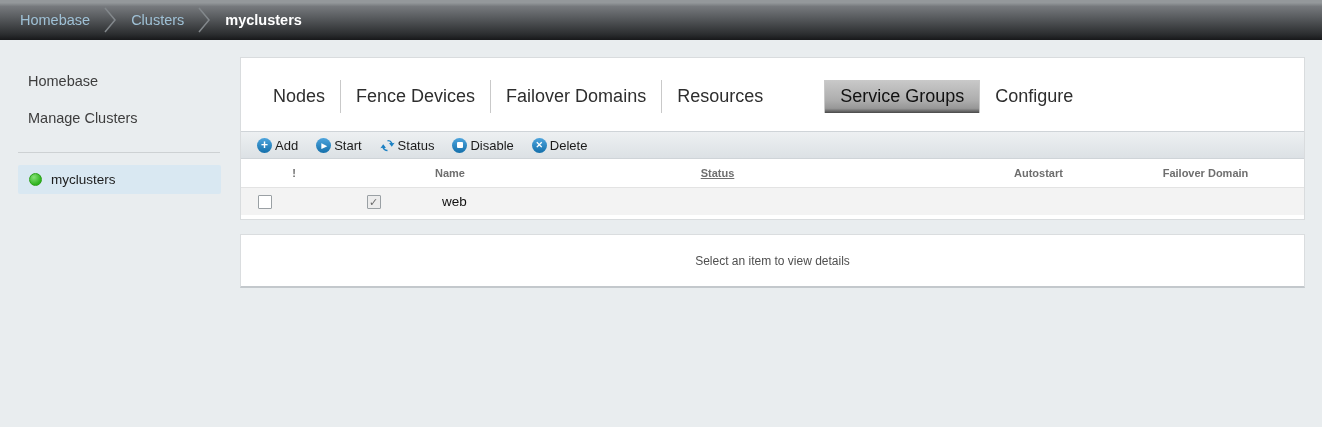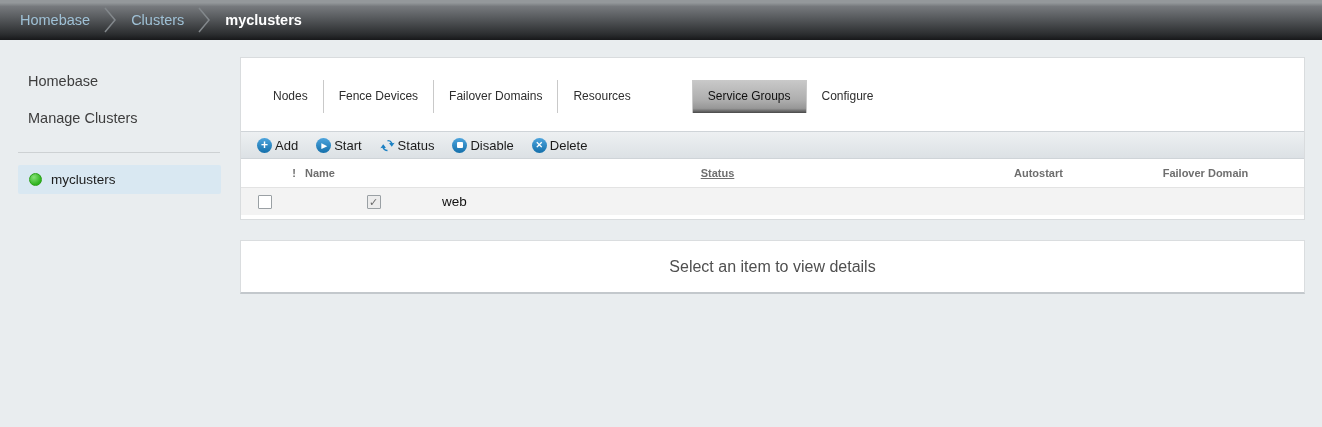--- a/index.html
+++ b/index.html
@@ -67,21 +67,21 @@
   
   .main { flex: 1; margin: 17px 17px 0 0; }
   .panel { background: #ffffff; border: 1px solid #d9dcde; }
   .panel-top { padding-top: 22px; padding-bottom: 4px; }
 
   
   .tabs { display: flex; margin-left: 17px; height: 33px; }
   .tab {
     padding: 0 15px;
     line-height: 33px;
-    font-size: 12px;
+    font-size: 18px;
     color: #2e2e2e;
     white-space: nowrap;
     cursor: pointer;
   }
   .tab + .tab { border-left: 1px solid #c9c9c9; }
   .tab.active {
     background: linear-gradient(180deg, #c9c9c9 0%, #adadad 62%, #979797 86%, #484848 100%);
     color: #111111;
     margin-left: 46px;
   }
@@ -136,21 +136,21 @@
     display: flex;
     align-items: center;
     background: #f3f3f3;
     border-top: 1px solid #e3e3e3;
     font-size: 13.5px;
     color: #111111;
     cursor: pointer;
   }
   .c-select   { width: 42px; flex: 0 0 42px; display: flex; justify-content: flex-start; padding-left: 17px; }
   .c-alert    { width: 22px; flex: 0 0 22px; text-align: center; }
-  .c-name     { width: 160px; flex: 0 0 160px; text-align: left; }
+  .c-name     { width: 160px; flex: 0 0 160px; text-align: right; }
   .c-status   { width: 505px; flex: 0 0 505px; text-decoration: underline; }
   .c-status.hd{ text-align: center; }
   .c-auto     { width: 137px; flex: 0 0 137px; text-align: center; display: flex; justify-content: center; }
   .c-fail     { flex: 1; }
   .c-fail.hd  { text-align: center; }
 
   .checkbox {
     width: 14px; height: 14px;
     background: #ffffff;
     border: 1px solid #9aa0a4;
@@ -164,29 +164,29 @@
     font-size: 11px;
     line-height: 12px;
     text-align: center;
     display: flex;
     align-items: center;
     justify-content: center;
   }
 
   
   .details-panel {
-    margin-top: 20px;
+    margin-top: 14px;
     height: 54px;
     background: #ffffff;
     border: 1px solid #dadddf;
     border-bottom: 2px solid #c3c8cc;
     display: flex;
     align-items: center;
     justify-content: center;
-    font-size: 16px;
+    font-size: 12px;
     color: #4f4f4f;
   }
 </style>
 </head>
 <body>
 
 <div class="topbar">
   <span class="crumb-link">Homebase</span>
   <span class="crumb-sep">
     <svg width="13" height="26" viewBox="0 0 13 26">

